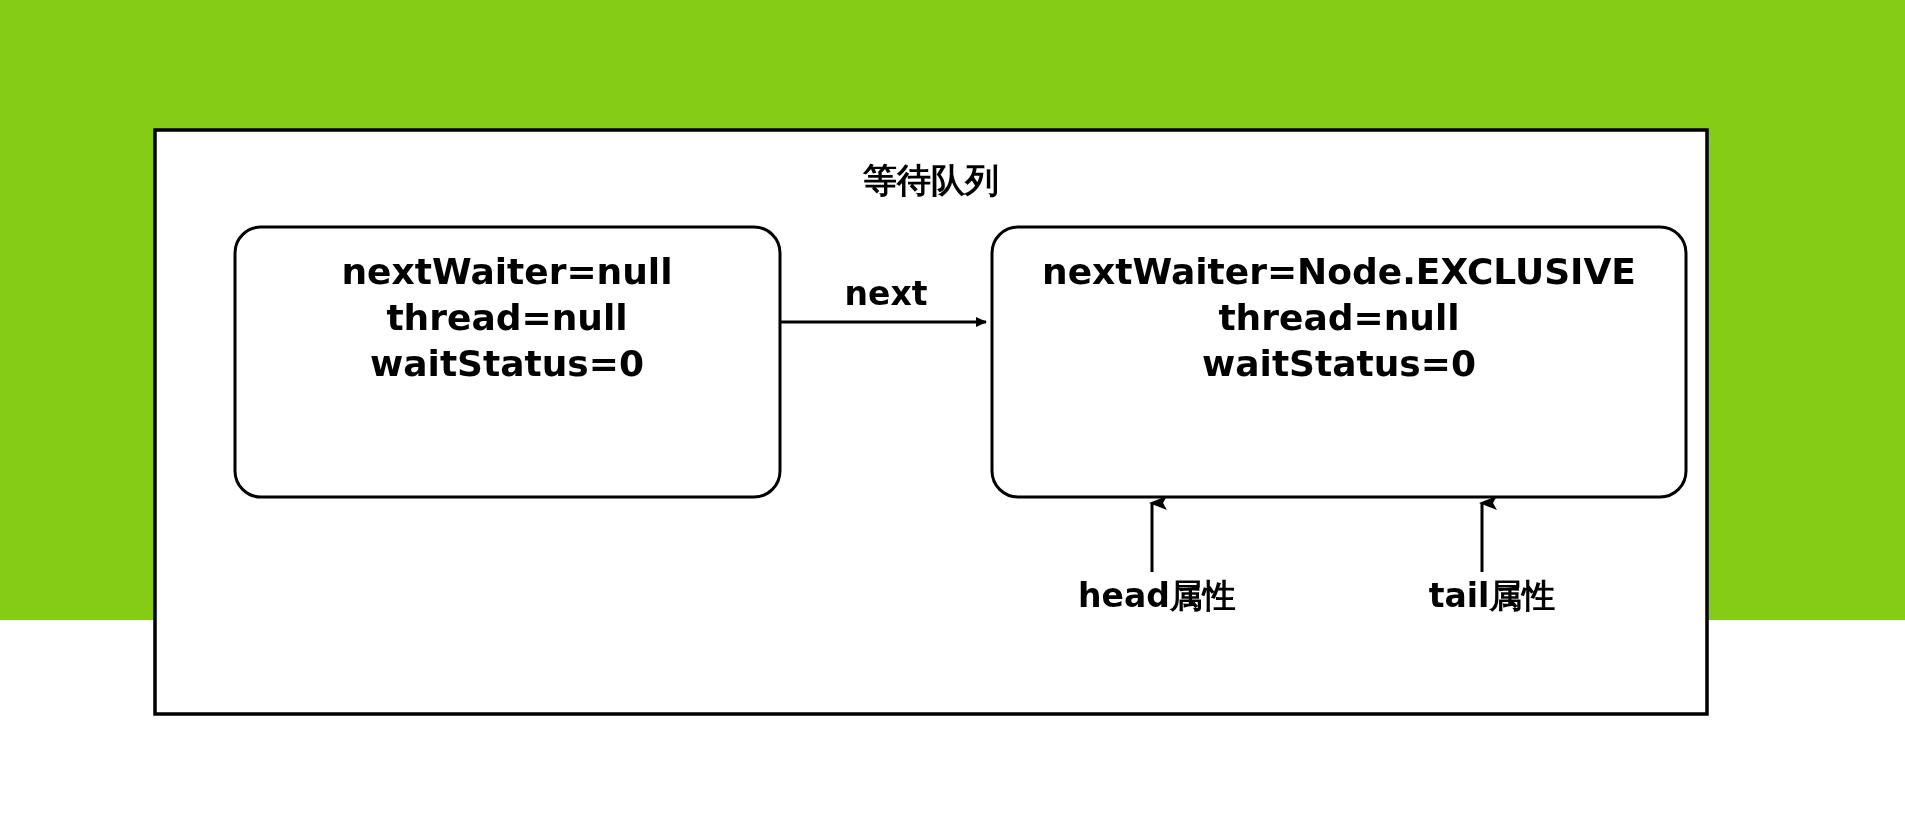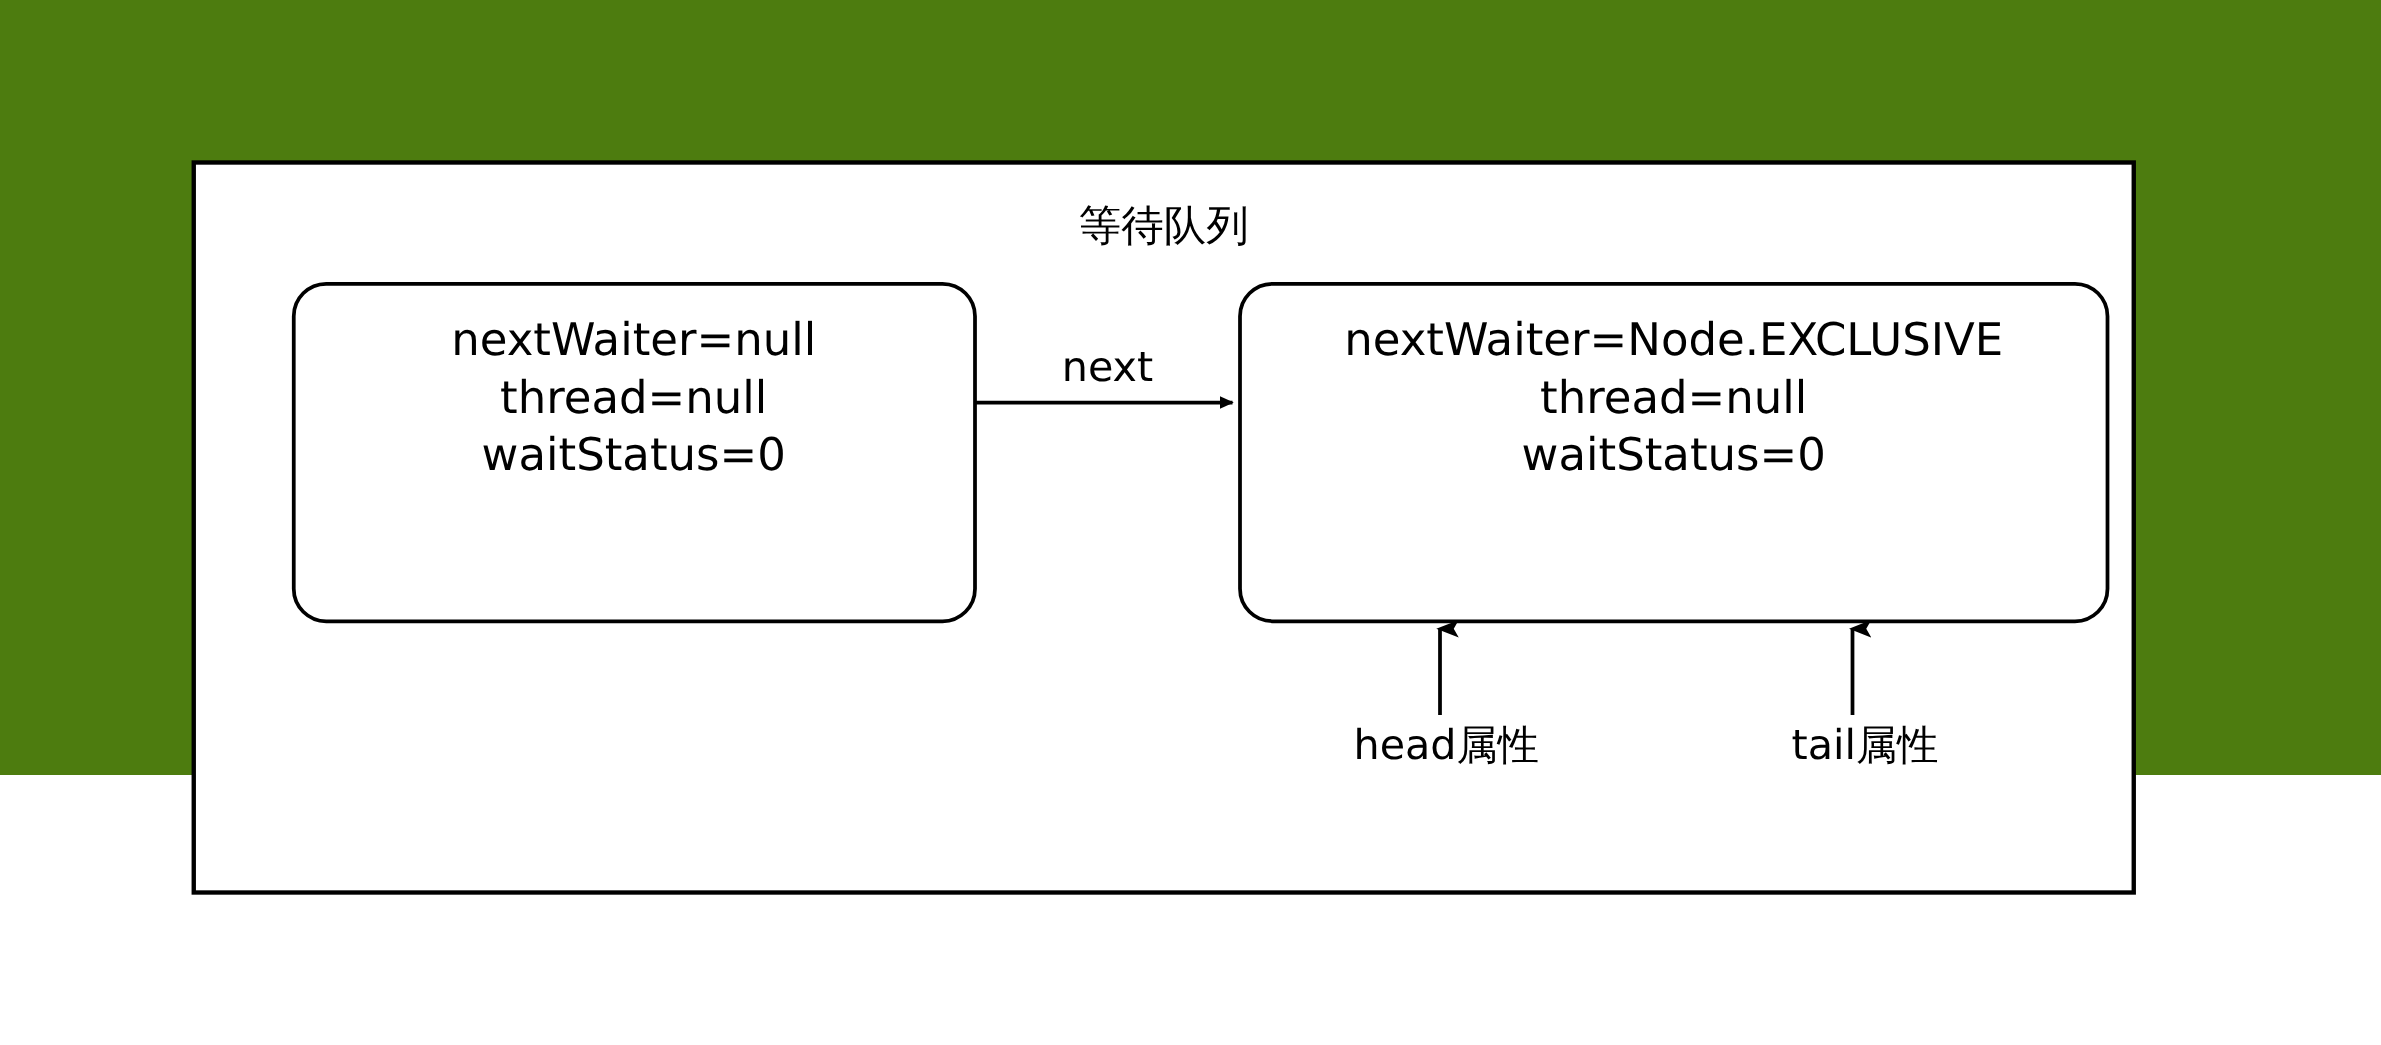--- a/index.html
+++ b/index.html
@@ -11,21 +11,22 @@
   body {
     width: 1905px;
     height: 836px;
     overflow: hidden;
     font-family: "DejaVu Sans", sans-serif;
   }
   #canvas {
     position: relative;
     width: 1905px;
     height: 620px;
-    background: #4d7c0f;
+    background: #84cc16;
+    font-weight: bold;
   }
   #canvas svg {
     position: absolute;
     top: 0;
     left: 0;
     width: 1905px;
     height: 836px;
   }
   .dtext {
     fill: #000000;

